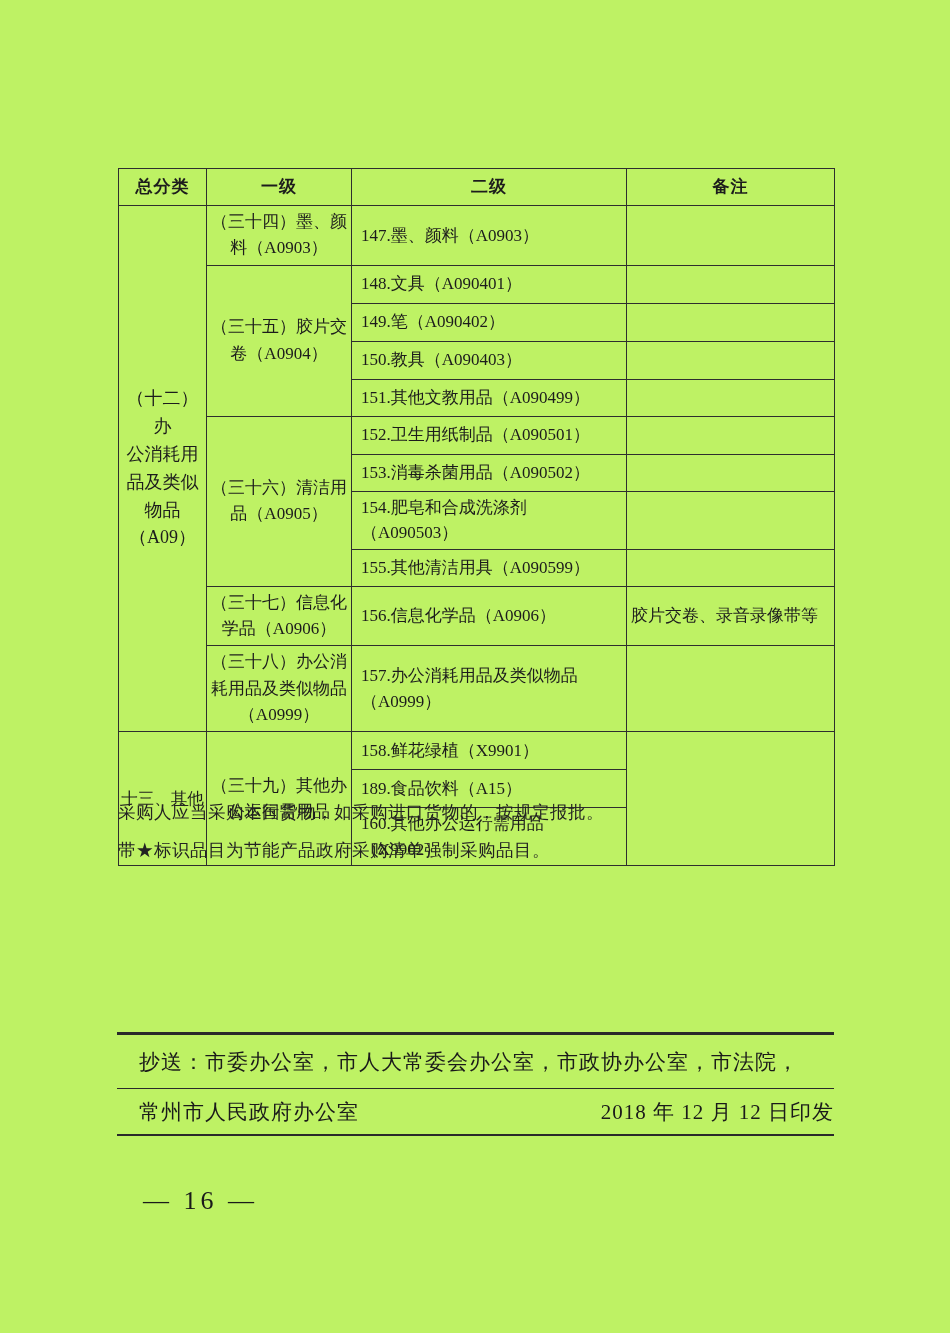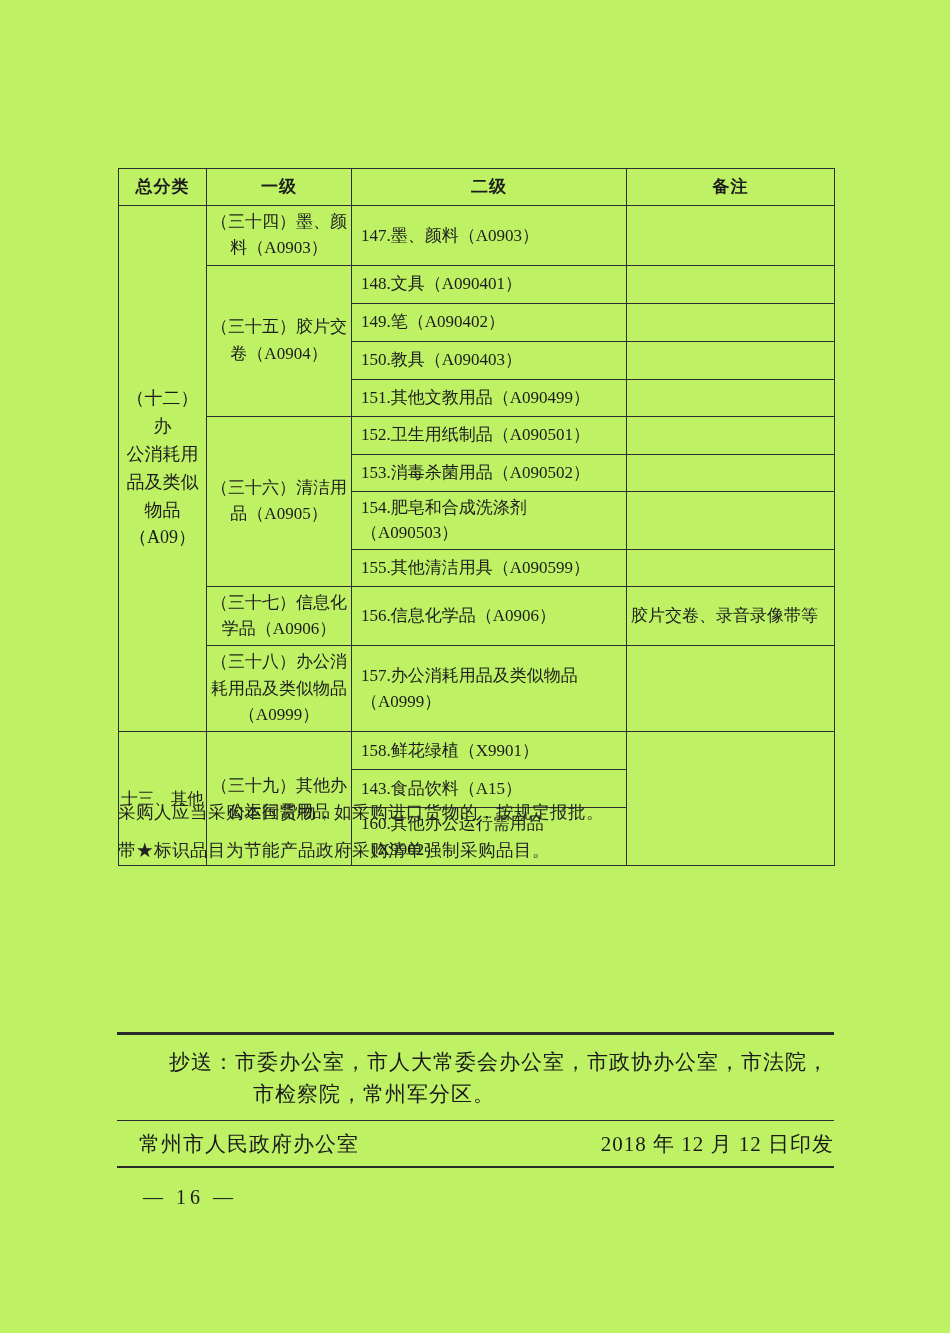--- a/index.html
+++ b/index.html
@@ -86,40 +86,40 @@
     color: #1a1a1a;
   }
   .rule-top    { border-top: 3px solid #2a2a2a; }
   .rule-mid    { border-top: 1.5px solid #2a2a2a; }
   .rule-bottom { border-top: 2.5px solid #2a2a2a; }
   .cc-block {
     display: flex;
     align-items: flex-start;
     padding: 11px 0 10px 22px;
   }
-  .cc-label { line-height: 32px; letter-spacing: 1px; white-space: nowrap; margin-left: 30px; }
+  .cc-label { line-height: 32px; letter-spacing: 1px; white-space: nowrap; }
   .cc-lines { line-height: 32px; letter-spacing: 1px; }
   .cc-line-2 { margin-left: 18px; }
   .issuer-row {
     display: flex;
     justify-content: space-between;
     align-items: center;
     height: 45px;
     padding-left: 22px;
     letter-spacing: 1px;
   }
   .issuer-name { white-space: nowrap; }
   .print-date { white-space: nowrap; }
 
   
   .page-number {
     position: absolute;
     left: 143px;
     top: 1186px;
-    font-size: 20px;
+    font-size: 26px;
     letter-spacing: 4px;
     color: #1a1a1a;
   }
 </style>
 </head>
 <body>
 
 <div class="page">
 
   <table class="catalog">
@@ -192,38 +192,37 @@
         <td class="item">157.办公消耗用品及类似物品（A0999）</td>
         <td class="remark"></td>
       </tr>
       <tr style="height:38px">
         <td class="cat nowrap" rowspan="3">十三、其他</td>
         <td class="lvl1" rowspan="3">（三十九）其他办公运行需用品</td>
         <td class="item">158.鲜花绿植（X9901）</td>
         <td class="remark" rowspan="3"></td>
       </tr>
       <tr style="height:38px">
-        <td class="item">143.食品饮料（A15）</td>
+        <td class="item">189.食品饮料（A15）</td>
       </tr>
       <tr style="height:38px">
         <td class="item">160.其他办公运行需用品（X9902）</td>
       </tr>
     </tbody>
   </table>
 
   <p class="note note-1">采购人应当采购本国货物，如采购进口货物的，按规定报批。</p>
   <p class="note note-2">带★标识品目为节能产品政府采购清单强制采购品目。</p>
 
   <div class="footer">
     <div class="rule-top"></div>
     <div class="cc-block">
       <span class="cc-label">抄送：</span>
       <div class="cc-lines">
         <div class="cc-line-1">市委办公室，市人大常委会办公室，市政协办公室，市法院，</div>
-        <div class="cc-line-2">市检察院，常州军分区。</div>
       </div>
     </div>
     <div class="rule-mid"></div>
     <div class="issuer-row">
       <span class="issuer-name">常州市人民政府办公室</span>
       <span class="print-date">2018 年 12 月 12 日印发</span>
     </div>
     <div class="rule-bottom"></div>
   </div>
 

